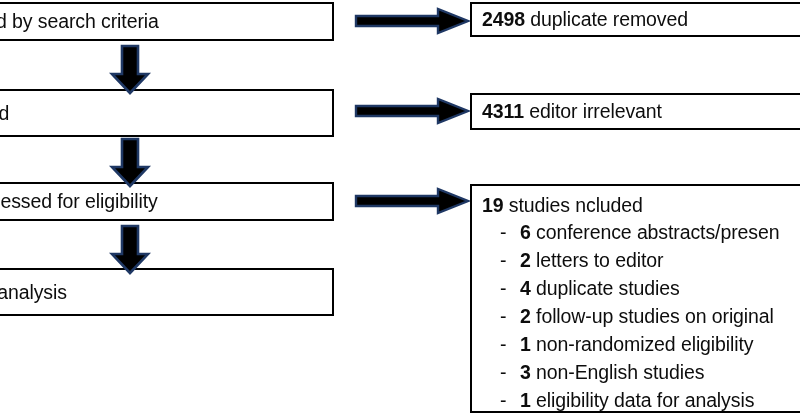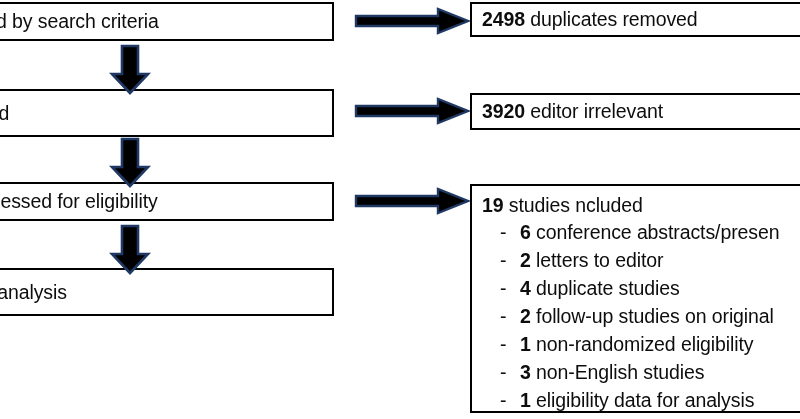--- a/index.html
+++ b/index.html
@@ -124,25 +124,25 @@
 
   <div class="flow-box left-box" id="box-eligible">
     <span class="box-text">studies assessed for eligibility</span>
   </div>
 
   <div class="flow-box left-box" id="box-included">
     <span class="box-text">ncluded in analysis</span>
   </div>
 
   <div class="flow-box right-box" id="box-duplicates">
-    <span class="box-text"><b class="num">2498</b> <span>duplicates removed</span></span>
+    <span class="box-text"><b class="num">2498</b> <span>duplicate removed</span></span>
   </div>
 
   <div class="flow-box right-box" id="box-irrelevant">
-    <span class="box-text"><b class="num">3920</b> <span>editor irrelevant</span></span>
+    <span class="box-text"><b class="num">4311</b> <span>editor irrelevant</span></span>
   </div>
 
   <div id="box-excluded">
     <div class="excluded-head"><b class="num">19</b> <span>studies ncluded</span></div>
     <ul class="excl-list">
       <li><span class="dash">-</span><b class="num">6</b> <span>conference abstracts/presen</span></li>
       <li><span class="dash">-</span><b class="num">2</b> <span>letters to editor</span></li>
       <li><span class="dash">-</span><b class="num">4</b> <span>duplicate studies</span></li>
       <li><span class="dash">-</span><b class="num">2</b> <span>follow-up studies on original</span></li>
       <li><span class="dash">-</span><b class="num">1</b> <span>non-randomized eligibility </span></li>

